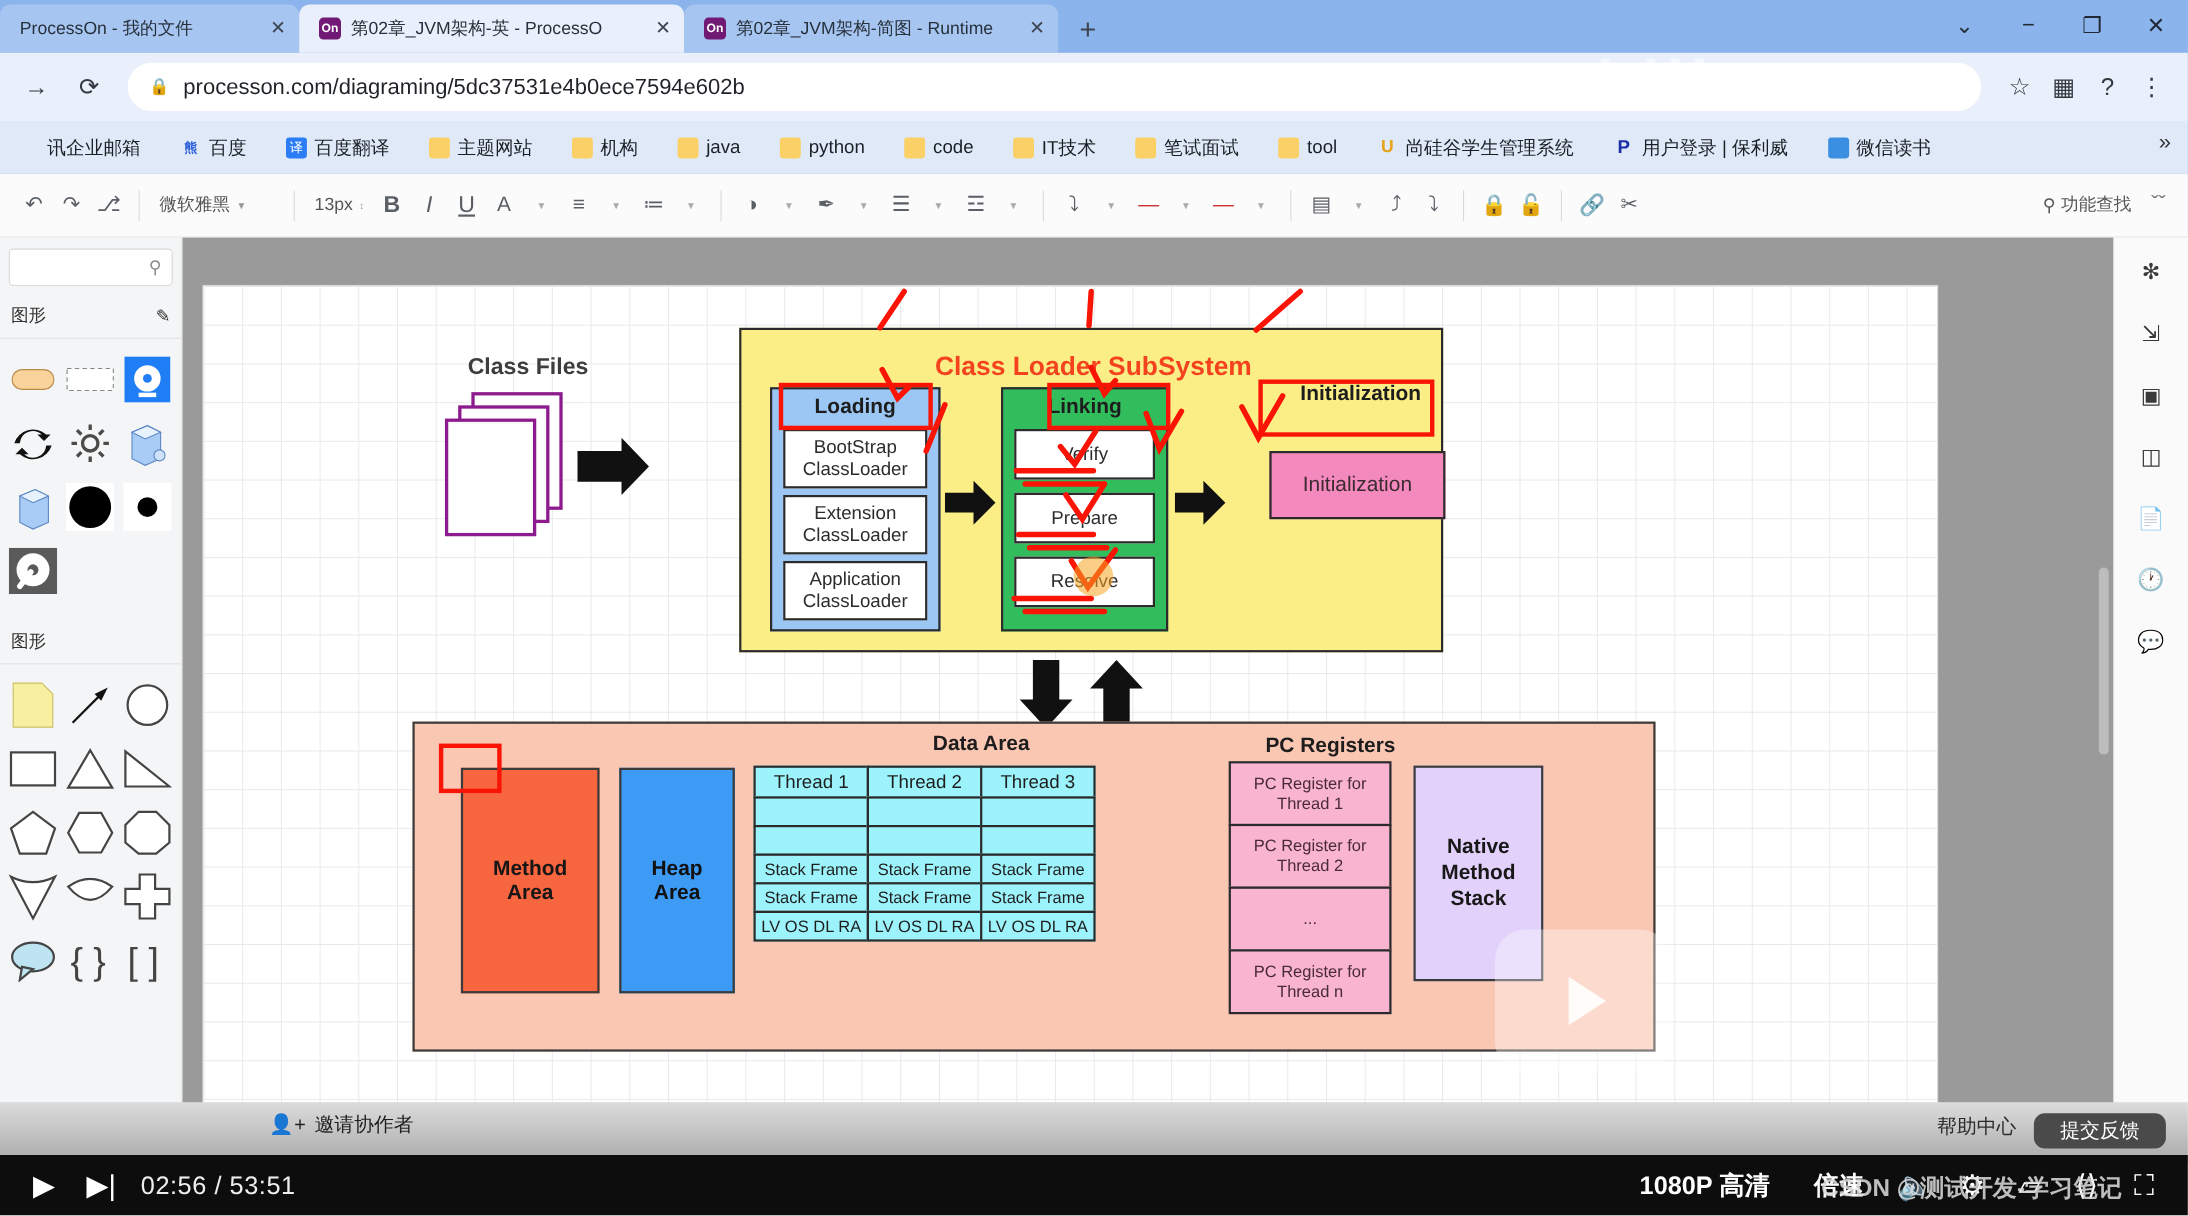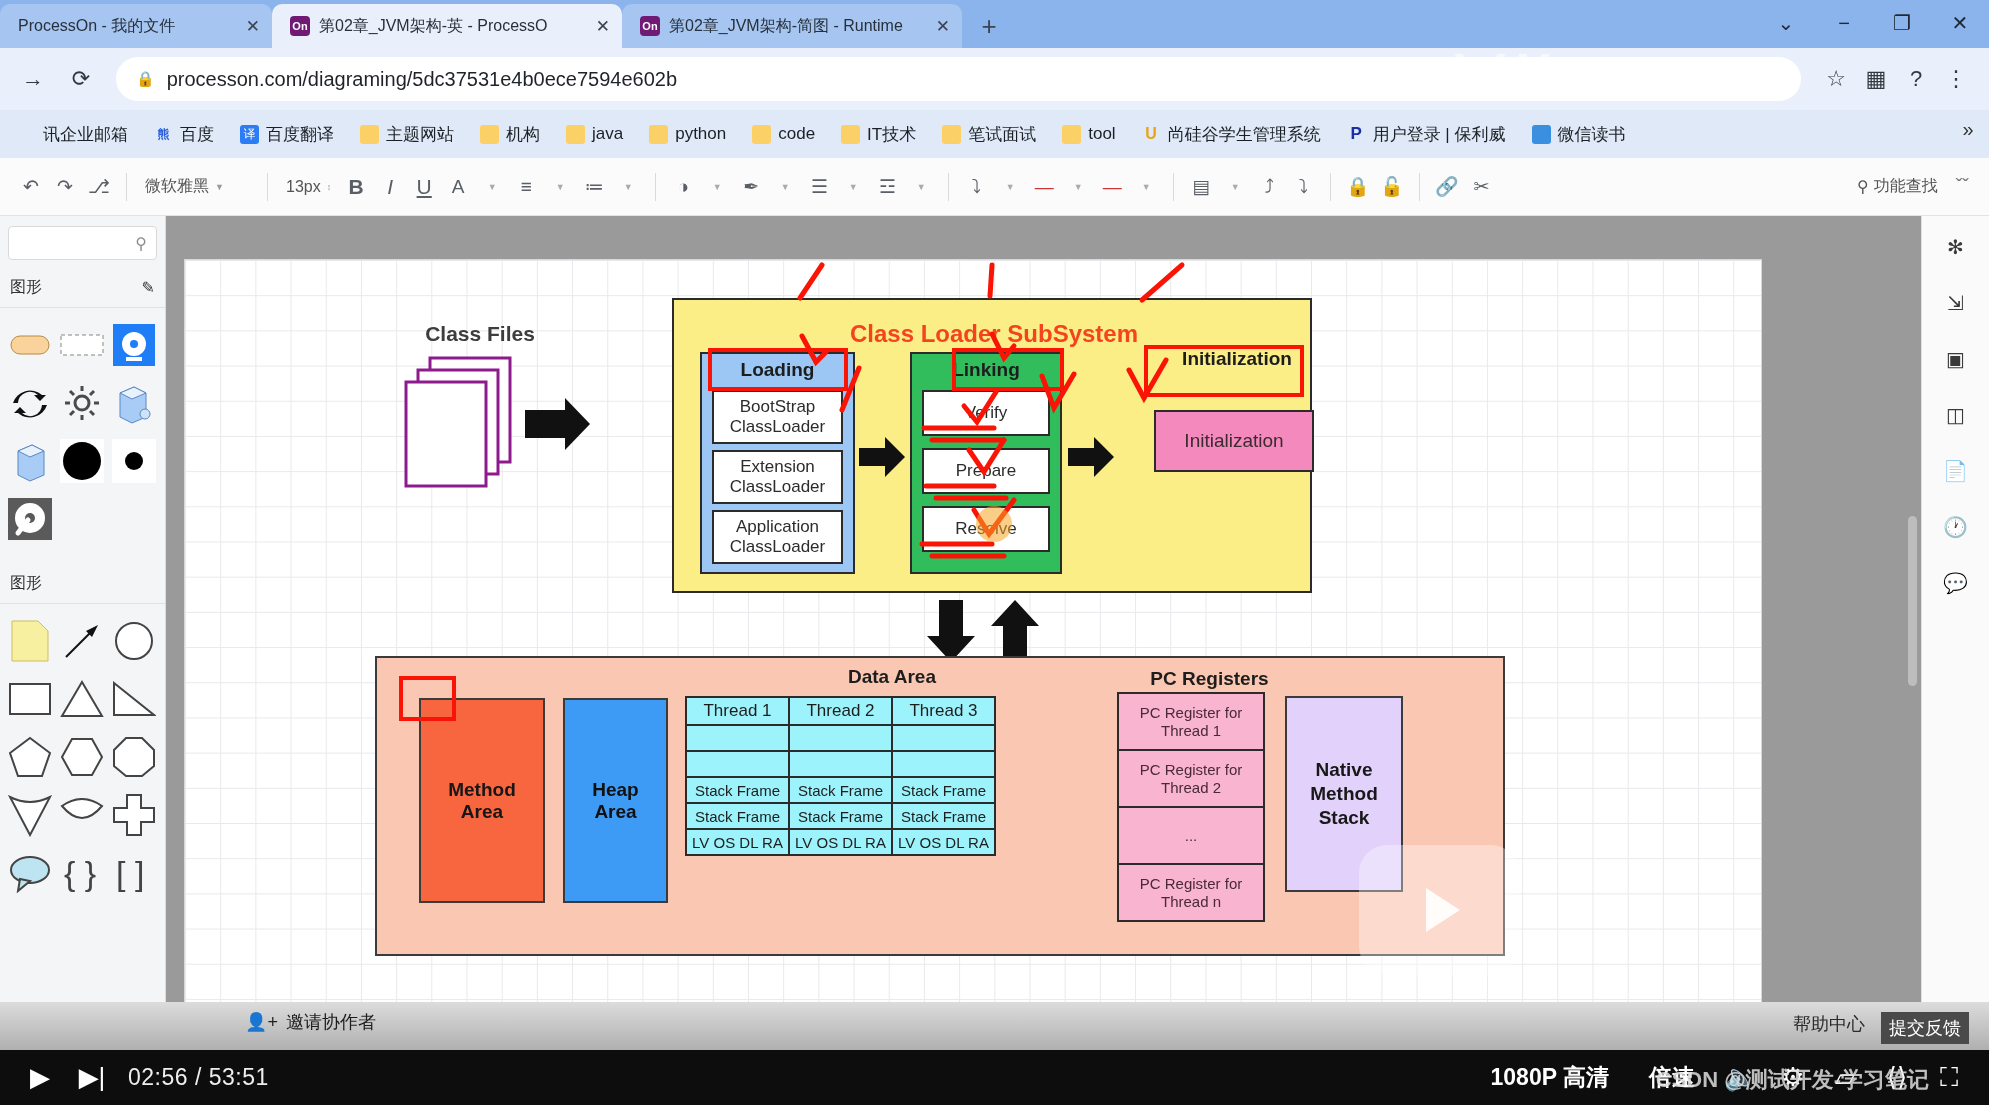--- a/index.html
+++ b/index.html
@@ -33,21 +33,21 @@
   .navbar { position:absolute; left:0; top:48px; width:1989px; height:62px; background:#e9f0fb; display:flex; align-items:center; padding:0 14px; gap:10px; }
   .navicon { width:38px; height:38px; display:flex; align-items:center; justify-content:center; font-size:22px; color:#33393f; flex:0 0 auto;}
   .omnibox {
     flex:1 1 auto; height:44px; background:#fff; border-radius:22px;
     display:flex; align-items:center; gap:12px; padding:0 20px; font-size:20px; color:#1f2328;
     margin-left:6px; margin-right:6px; max-width:1700px;
   }
   .lock { font-size:15px; color:#5b6067; }
   .navbar-right { display:flex; align-items:center; gap:2px; flex:0 0 auto; }
 
-  .bookmarks { position:absolute; left:0; top:110px; width:1989px; height:48px; background:#dfe9f8; display:flex; align-items:center; gap:4px; padding:0 6px; overflow:hidden; }
+  .bookmarks { position:absolute; left:0; top:110px; width:1989px; height:48px; background:#dfe9f8; display:flex; align-items:center; gap:14px; padding:0 6px; overflow:hidden; }
   .bm { display:flex; align-items:center; gap:7px; padding:0 11px; height:36px; font-size:17px; color:#1b2026; white-space:nowrap; flex:0 0 auto; }
   .bm .bmico { width:19px; height:19px; flex:0 0 auto; display:flex; align-items:center; justify-content:center; font-size:12px; border-radius:3px; }
   .bm .folder { background:#fbd067; border-radius:3px 3px 3px 3px; }
   .bm-overflow { position:absolute; right:6px; top:8px; font-size:20px; color:#333; width:30px; text-align:center; }
 
   
   .apptoolbar { position:absolute; left:0; top:158px; width:1989px; height:58px; background:#fbfbfb; border-bottom:1px solid #e3e3e3; display:flex; align-items:center; padding:0 14px; gap:0; }
   .tbtn { min-width:34px; height:36px; display:flex; align-items:center; justify-content:center; font-size:19px; color:#5a5f66; padding:0 5px; }
   .tsep { width:1px; height:28px; background:#dadada; margin:0 10px; }
   .tselect { display:flex; align-items:center; gap:6px; font-size:16px; color:#555; padding:0 8px; }
@@ -115,21 +115,21 @@
   
   .player { position:absolute; left:0; bottom:0; width:1989px; height:103px; }
   .player-bar { position:absolute; left:0; top:0; width:1989px; height:55px; background:linear-gradient(#dcdcdc,#a9a9a9); }
   .player-ctrl { position:absolute; left:0; bottom:0; width:1989px; height:55px; background:#0d0d0d; display:flex; align-items:center; color:#fff; padding:0 14px; gap:0; }
   .pbtn { width:52px; height:52px; display:flex; align-items:center; justify-content:center; font-size:26px; color:#fff; }
   .ptime { font-size:23px; color:#eee; margin-left:10px; letter-spacing:.5px; }
   .pspacer { flex:1 1 auto; }
   .plabel { font-size:23px; color:#fff; font-weight:bold; padding:0 20px; }
   .collab { position:absolute; left:245px; top:8px; display:flex; align-items:center; gap:8px; font-size:18px; color:#1e1e1e; }
   .helpright { position:absolute; right:20px; top:10px; display:flex; gap:16px; font-size:18px; color:#2b2b2b; }
-  .submit-fb { background:#4a4a4a; color:#fff; padding:4px 8px; }
+  .submit-fb { background:#4a4a4a; color:#fff; padding:4px 24px;border-radius:10px; }
   .watermark { position:absolute; right:60px; bottom:10px; font-size:22px; color:#ddd; opacity:.85; font-weight:bold; }
   .bili { position:absolute; right:470px; bottom:130px; width:160px; height:130px; background:rgba(255,255,255,.35); border-radius:28px; display:flex; align-items:center; justify-content:center; }
   .bili-tri { width:0;height:0;border-left:34px solid rgba(255,255,255,.9); border-top:22px solid transparent; border-bottom:22px solid transparent; margin-left:8px;}
   .ghost { position:absolute; color:rgba(255,255,255,.55); font-weight:bold; }
 </style>
 </head>
 <body>
 
 <div class="browser">
 

